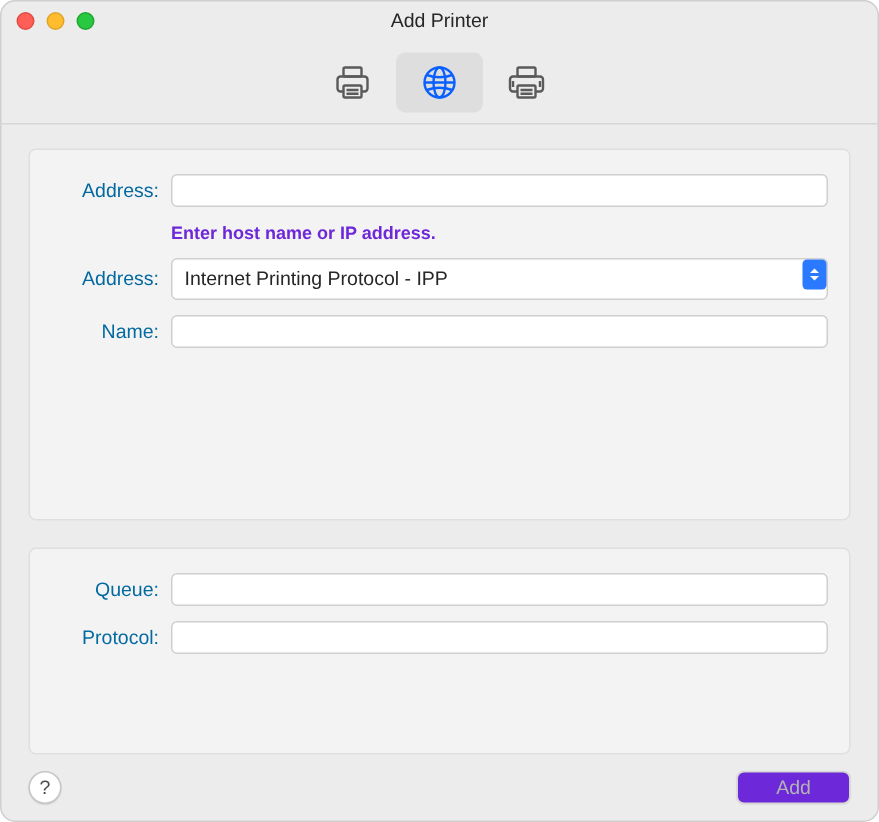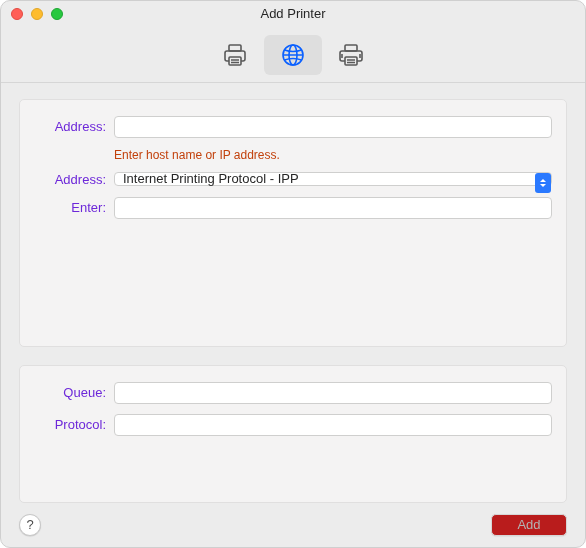--- a/index.html
+++ b/index.html
@@ -97,48 +97,49 @@
   .row {
     display: flex;
     align-items: center;
     margin-bottom: 10px;
   }
   .row:last-child { margin-bottom: 0; }
   .lbl {
     width: 72px;
     text-align: right;
     padding-right: 8px;
-    color: #6d28d9;
+    color: #0369a1;
   }
   .ctrl {
     flex: 1;
   }
   .hint {
-    color: #c2410c;
+    color: #6d28d9;
     font-size: 12px;
     margin: 4px 0 10px 80px;
+    font-weight: bold;
   }
   input.text {
     width: 100%;
     height: 22px;
     border: 1px solid #cfcfce;
     border-radius: 4px;
     background: #fff;
     box-sizing: border-box;
     padding: 2px 6px;
     font-size: 13px;
     outline: none;
   }
   .select {
     position: relative;
     width: 100%;
   }
   .select .field {
     width: 100%;
-    height: 14px;
+    height: 28px;
     border: 1px solid #cfcfce;
     border-radius: 4px;
     background: #fff;
     box-sizing: border-box;
     padding: 2px 22px 2px 8px;
     font-size: 13px;
     line-height: 18px;
     display: flex;
     align-items: center;
   }
@@ -209,21 +210,21 @@
     color: #4b4b4b;
     cursor: default;
     font-weight: 500;
   }
   .spacer { flex: 1; }
   .add-btn {
     min-width: 76px;
     height: 22px;
     border-radius: 5px;
     border: 0.5px solid #d6d6d6;
-    background: #b91c1c;
+    background: #6d28d9;
     color: #b3b3b3;
     font-size: 13px;
     padding: 0 16px;
     cursor: default;
     box-shadow: 0 0.5px 1px rgba(0,0,0,0.06);
   }
 </style>
 </head>
 <body>
 
@@ -293,21 +294,21 @@
         <div class="lbl">Address:</div>
         <div class="ctrl">
           <div class="select">
             <div class="field">Internet Printing Protocol - IPP</div>
             <div class="stepper-blue"></div>
           </div>
         </div>
       </div>
 
       <div class="row">
-        <div class="lbl">Enter:</div>
+        <div class="lbl">Name:</div>
         <div class="ctrl">
           <input class="text" type="text" value="" style="">
         </div>
       </div>
     </div>
 
     <div class="panel bottom">
       <div class="row">
         <div class="lbl">Queue:</div>
         <div class="ctrl">

